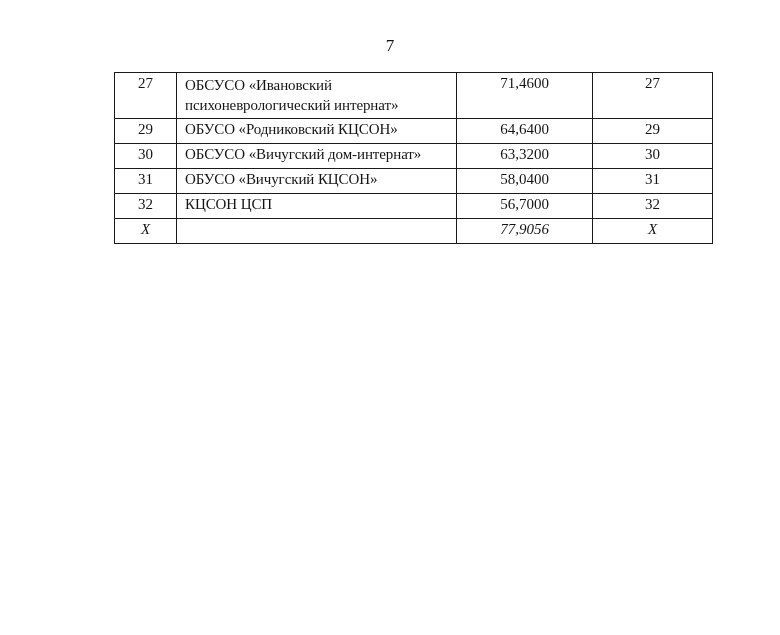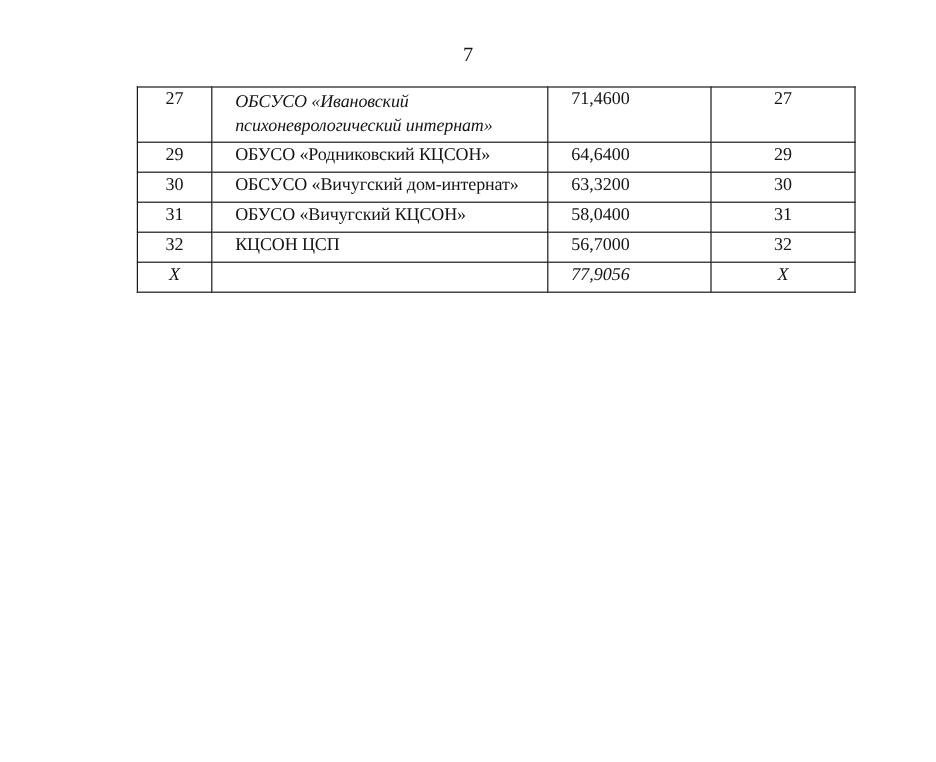--- a/index.html
+++ b/index.html
@@ -43,48 +43,47 @@
   }
   table.doc-table col.c-num   { width: 62px; }
   table.doc-table col.c-name  { width: 280px; }
   table.doc-table col.c-val   { width: 136px; }
   table.doc-table col.c-rank  { width: 120px; }
 
   table.doc-table td {
     border: 1px solid #1a1a1a;
     font-size: 15px;
     line-height: 1.18;
-    padding: 2px 19px;
+    padding: 2px 8px;
     vertical-align: top;
     height: 20px;
   }
   td.num {
     text-align: center;
     font-size: 15.5px;
     padding-top: 2px;
   }
   td.name {
     text-align: left;
     padding-left: 8px;
     font-size: 15px;
     letter-spacing: -0.1px;
   }
   td.val {
-    text-align: left;
+    text-align: center;
     font-size: 15.5px;
     margin-top: 44px;
   }
   td.rank {
     text-align: center;
     font-size: 15.5px;
   }
   .row-tall td { height: 40px; }
   .row-tall td.name {
     line-height: 1.35;
-    font-style: italic;
   }
   .total td {
     font-style: italic;
   }
   .total td.name {
     font-style: normal;
   }
   .namelines span { display: block; }
 </style>
 </head>

